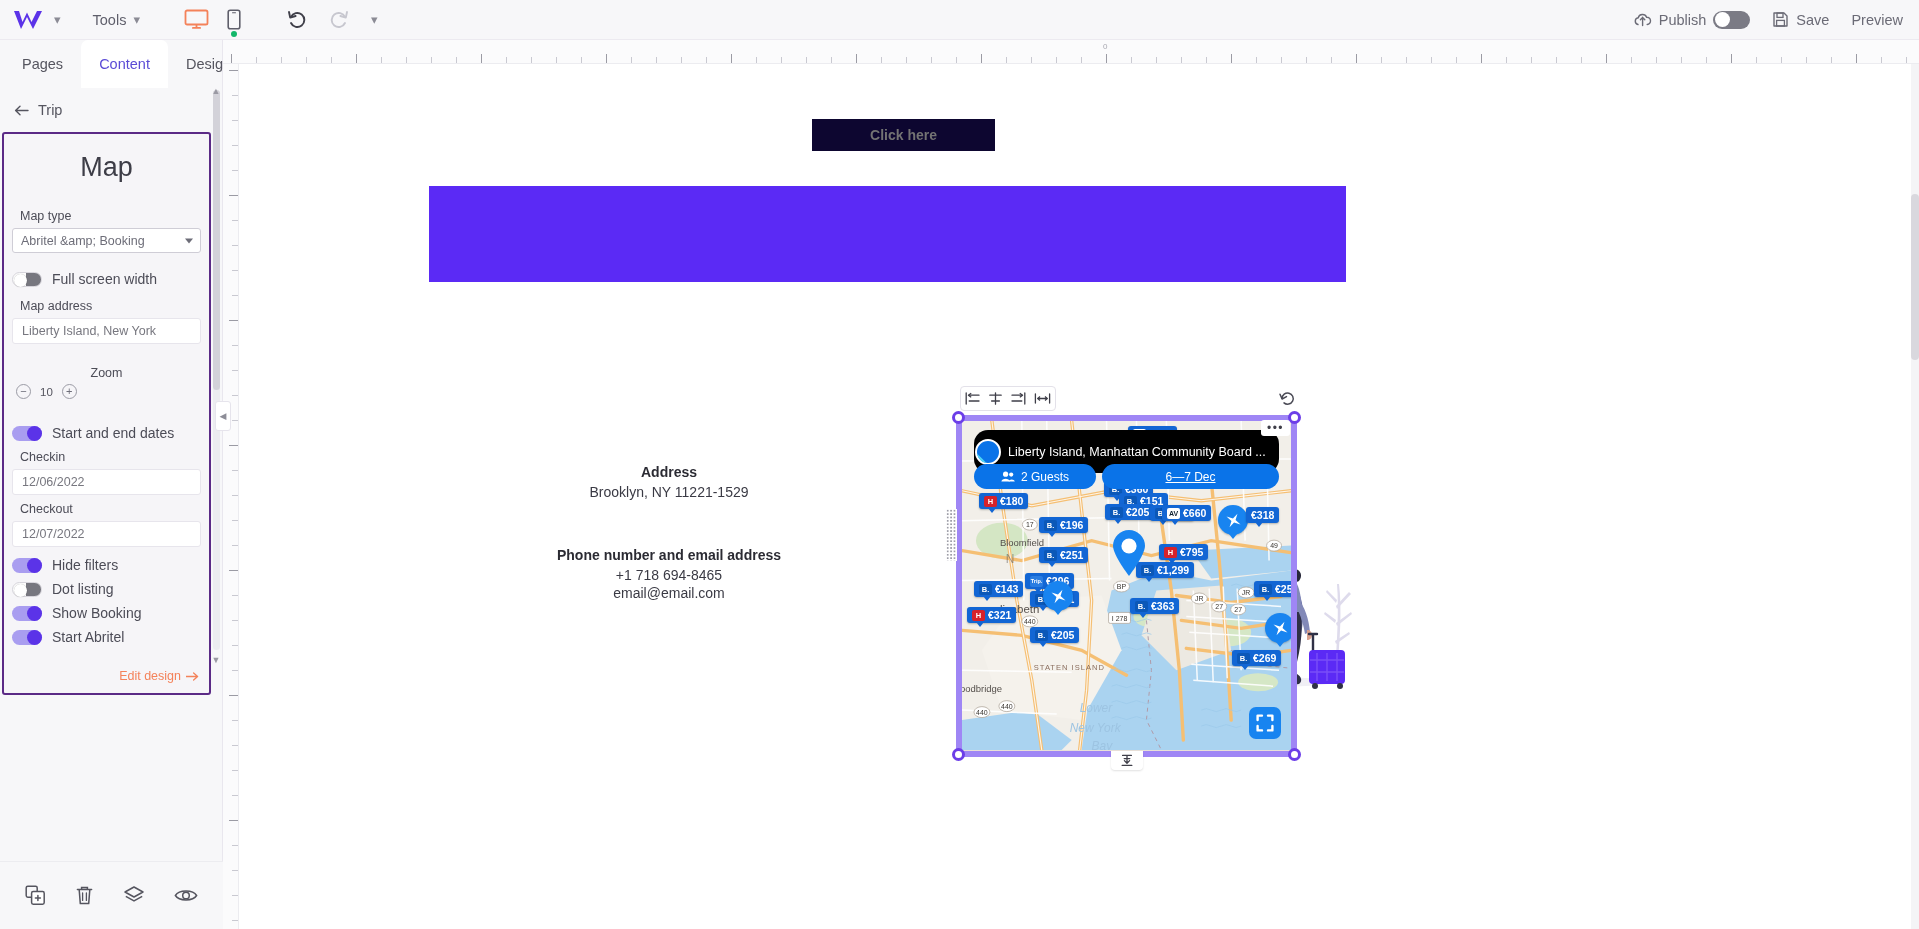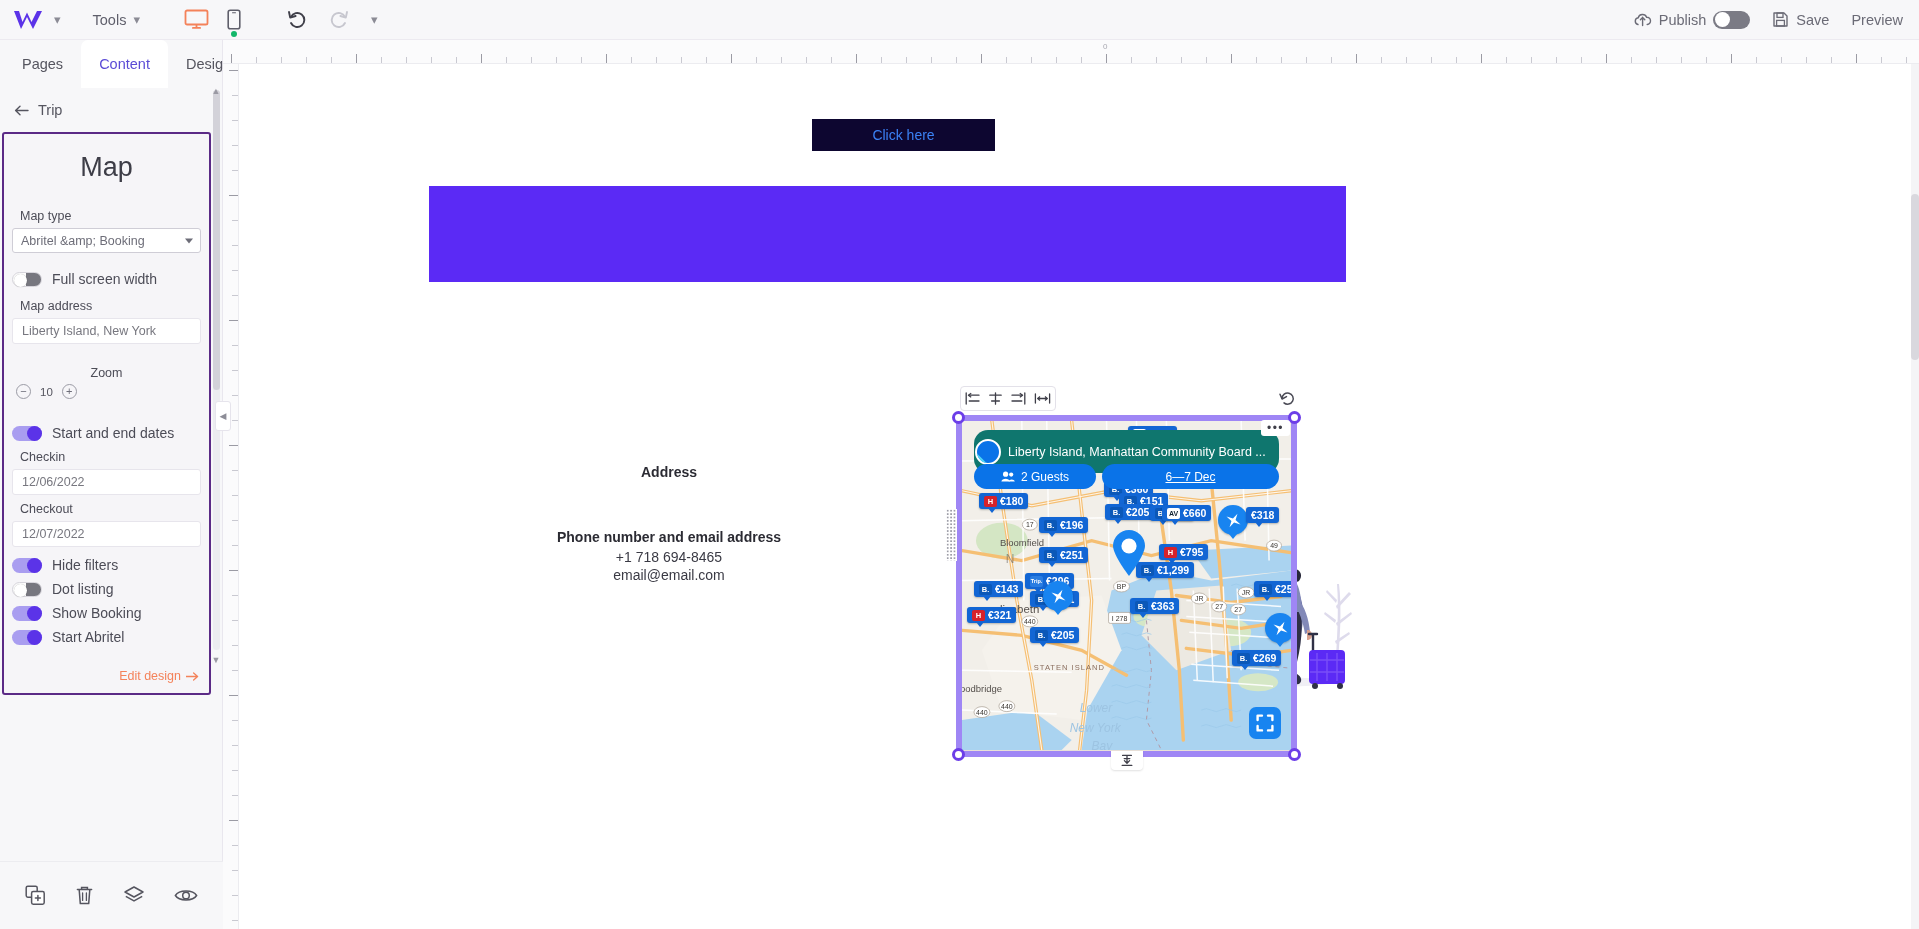--- a/index.html
+++ b/index.html
@@ -149,22 +149,22 @@
     position:absolute; left:880px; top:2px; font-size:8px; color:#a9a9b2;
   }
   .tick { position:absolute; background:#c9c9d1; }
   .page {
     position:absolute; left:16px; top:24px; width:1680px; height:865px;
     background:#fff; overflow:hidden;
   }
 
   .click-btn {
     position:absolute; left:573px; top:55px; width:183px; height:32px;
-    background:#0d0630; color:#3b82f6; display:flex; align-items:center;
-    justify-content:center; font-size:14px; font-weight:400;
+    background:#0d0630; color:#737373; display:flex; align-items:center;
+    justify-content:center; font-size:14px; font-weight:700;
   }
   .purple-block {
     position:absolute; left:190px; top:122px; width:917px; height:96px;
     background:#5b2af5;
   }
   .addr-block {
     position:absolute; left:220px; top:400px; width:420px; text-align:center;
     color:#2b2b33;
   }
   .addr-h { font-size:14px; font-weight:700; margin-bottom:3px; }
@@ -221,21 +221,21 @@
     width:32px; height:19px; background:#fff; border-radius:0 0 4px 4px;
     display:flex; align-items:center; justify-content:center; z-index:15;
     box-shadow:0 1px 2px rgba(0,0,0,.12);
   }
 
   .mapframe { position:absolute; inset:0; overflow:hidden; background:#e8e0d8; }
   .map-bg { position:absolute; inset:0; }
 
   .map-searchbar {
     position:absolute; left:12px; top:9px; width:305px; height:43px;
-    background:#0f766e; border-radius:14px; display:flex; align-items:center;
+    background:#000000; border-radius:14px; display:flex; align-items:center;
     z-index:6;
   }
   .map-search-ic {
     width:26px; height:26px; border-radius:50%; background:#0a73e8;
     border:2px solid #fff; margin-left:1px; position:relative; flex:none;
     overflow:hidden;
   }
   .map-search-ic::after {
     content:''; position:absolute; left:-2px; bottom:-2px;
     width:13px; height:13px; background:#4fd6f5;
@@ -598,20 +598,21 @@
     <div class="collapse-handle">◀</div>
 
     <div class="page">
 
       <div class="click-btn">Click here</div>
 
       <div class="purple-block"></div>
 
       <div class="addr-block">
         <div class="addr-h">Address</div>
+        <div class="addr-l">Brooklyn, NY 11221-1529</div>
         <div class="addr-gap"></div>
         <div class="addr-h">Phone number and email address</div>
         <div class="addr-l">+1 718 694-8465</div>
         <div class="addr-l">email@email.com</div>
       </div>
 
       <div class="align-toolbar">
         <span class="align-ic">
           <svg width="15" height="13" viewBox="0 0 15 13">
             <path d="M14 3.2 H4.2 M14 9 H4.2 M1.2 1 V12" stroke="#3e3e48" stroke-width="1.3" stroke-linecap="round" fill="none"></path>

